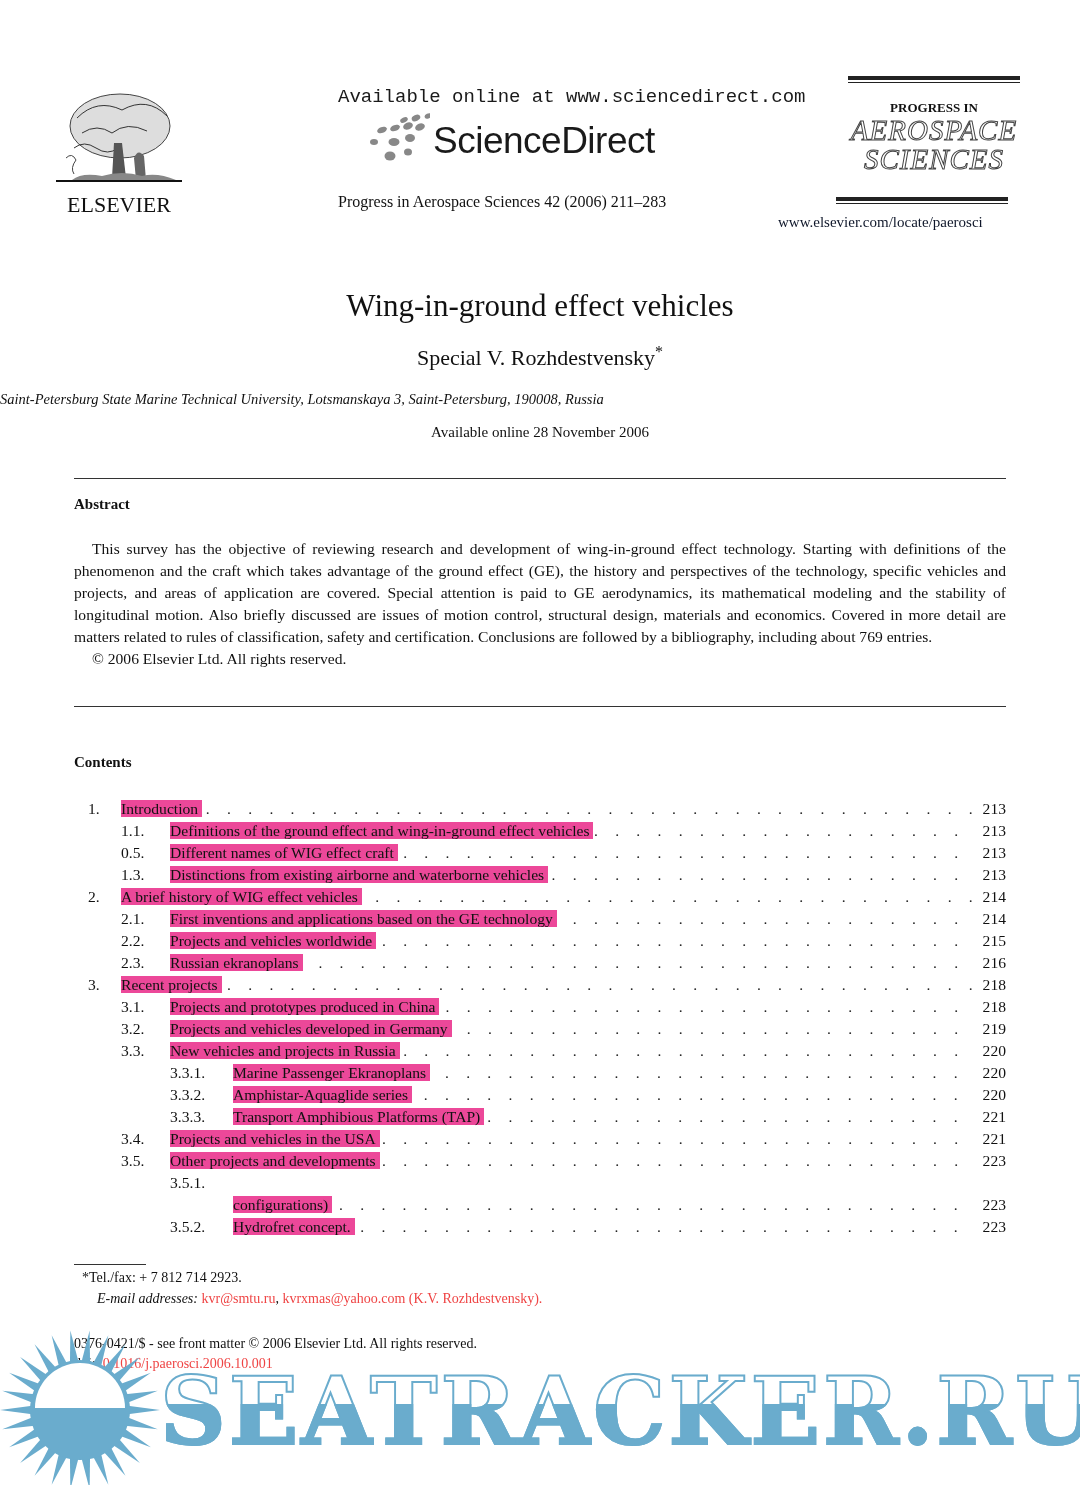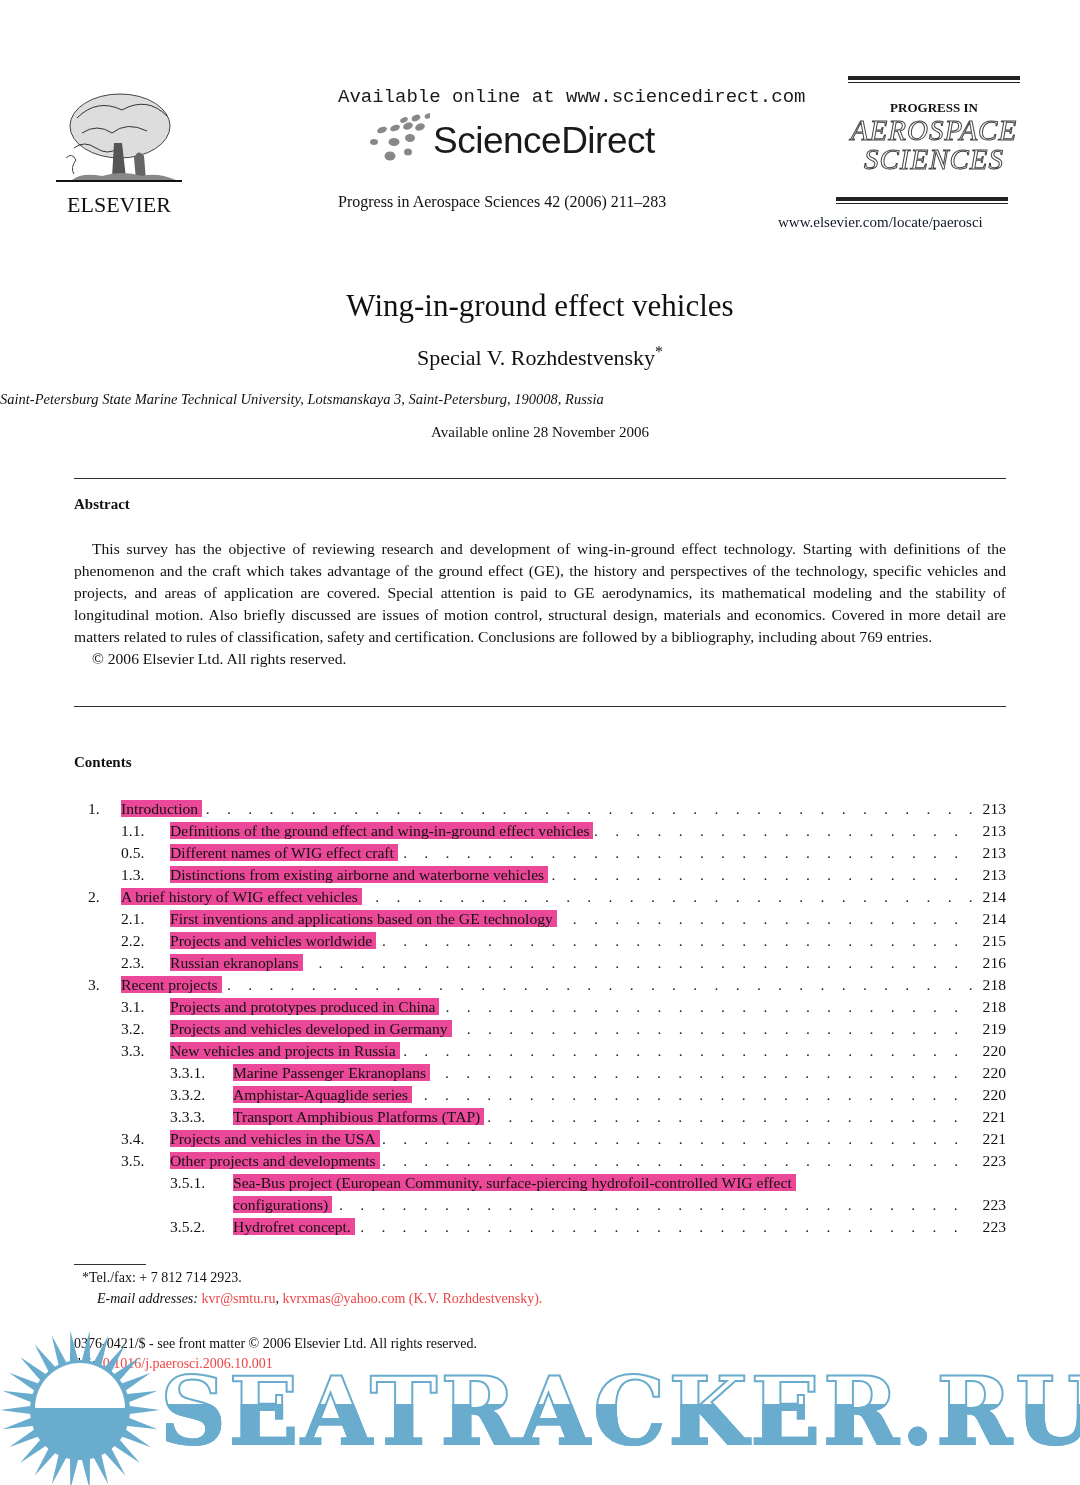--- a/index.html
+++ b/index.html
@@ -209,21 +209,20 @@
     <div class="toc-row lvl2">
       <span class="toc-num">3.4.</span>
       <span class="toc-title-wrap"><span class="toc-title">Projects and vehicles in the USA</span><span class="toc-dots"> . . . . . . . . . . . . . . . . . . . . . . . . . . . . . . . . . . . . . . . . . . . . . . . . . . . . . . . . . . . . . . . . . . . . . . . . . . . . . . . . . . . . . . . . . . . . . . . . . . . . . . . . . . . . . . . . . . . . . . . . . . . . . . . . . . . . . . . . . . . . . . . . . . . . . . . . . . . . . . . . . . . . . . . . . . . . . . . . . . . . . . . . . . . . . . . . . . . . . . . .</span><span class="toc-page">221</span></span>
     </div>
     <div class="toc-row lvl2">
       <span class="toc-num">3.5.</span>
       <span class="toc-title-wrap"><span class="toc-title">Other projects and developments</span><span class="toc-dots"> . . . . . . . . . . . . . . . . . . . . . . . . . . . . . . . . . . . . . . . . . . . . . . . . . . . . . . . . . . . . . . . . . . . . . . . . . . . . . . . . . . . . . . . . . . . . . . . . . . . . . . . . . . . . . . . . . . . . . . . . . . . . . . . . . . . . . . . . . . . . . . . . . . . . . . . . . . . . . . . . . . . . . . . . . . . . . . . . . . . . . . . . . . . . . . . . . . . . . . . .</span><span class="toc-page">223</span></span>
     </div>
     <div class="toc-row lvl3">
       <span class="toc-num">3.5.1.</span>
-      <span class="toc-title-wrap"><span class="toc-title">Sea-Bus project (European Community, surface-piercing hydrofoil-controlled WIG effect</span></span>
     </div>
     <div class="toc-row lvl3">
       <span class="toc-title-wrap" style="left: 159px;"><span class="toc-title">configurations)</span><span class="toc-dots"> . . . . . . . . . . . . . . . . . . . . . . . . . . . . . . . . . . . . . . . . . . . . . . . . . . . . . . . . . . . . . . . . . . . . . . . . . . . . . . . . . . . . . . . . . . . . . . . . . . . . . . . . . . . . . . . . . . . . . . . . . . . . . . . . . . . . . . . . . . . . . . . . . . . . . . . . . . . . . . . . . . . . . . . . . . . . . . . . . . . . . . . . . . . . . . . . . . . . . . . .</span><span class="toc-page">223</span></span>
     </div>
     <div class="toc-row lvl3">
       <span class="toc-num">3.5.2.</span>
       <span class="toc-title-wrap"><span class="toc-title">Hydrofret concept.</span><span class="toc-dots"> . . . . . . . . . . . . . . . . . . . . . . . . . . . . . . . . . . . . . . . . . . . . . . . . . . . . . . . . . . . . . . . . . . . . . . . . . . . . . . . . . . . . . . . . . . . . . . . . . . . . . . . . . . . . . . . . . . . . . . . . . . . . . . . . . . . . . . . . . . . . . . . . . . . . . . . . . . . . . . . . . . . . . . . . . . . . . . . . . . . . . . . . . . . . . . . . . . . . . . . .</span><span class="toc-page">223</span></span>
     </div>
   </div>
 

